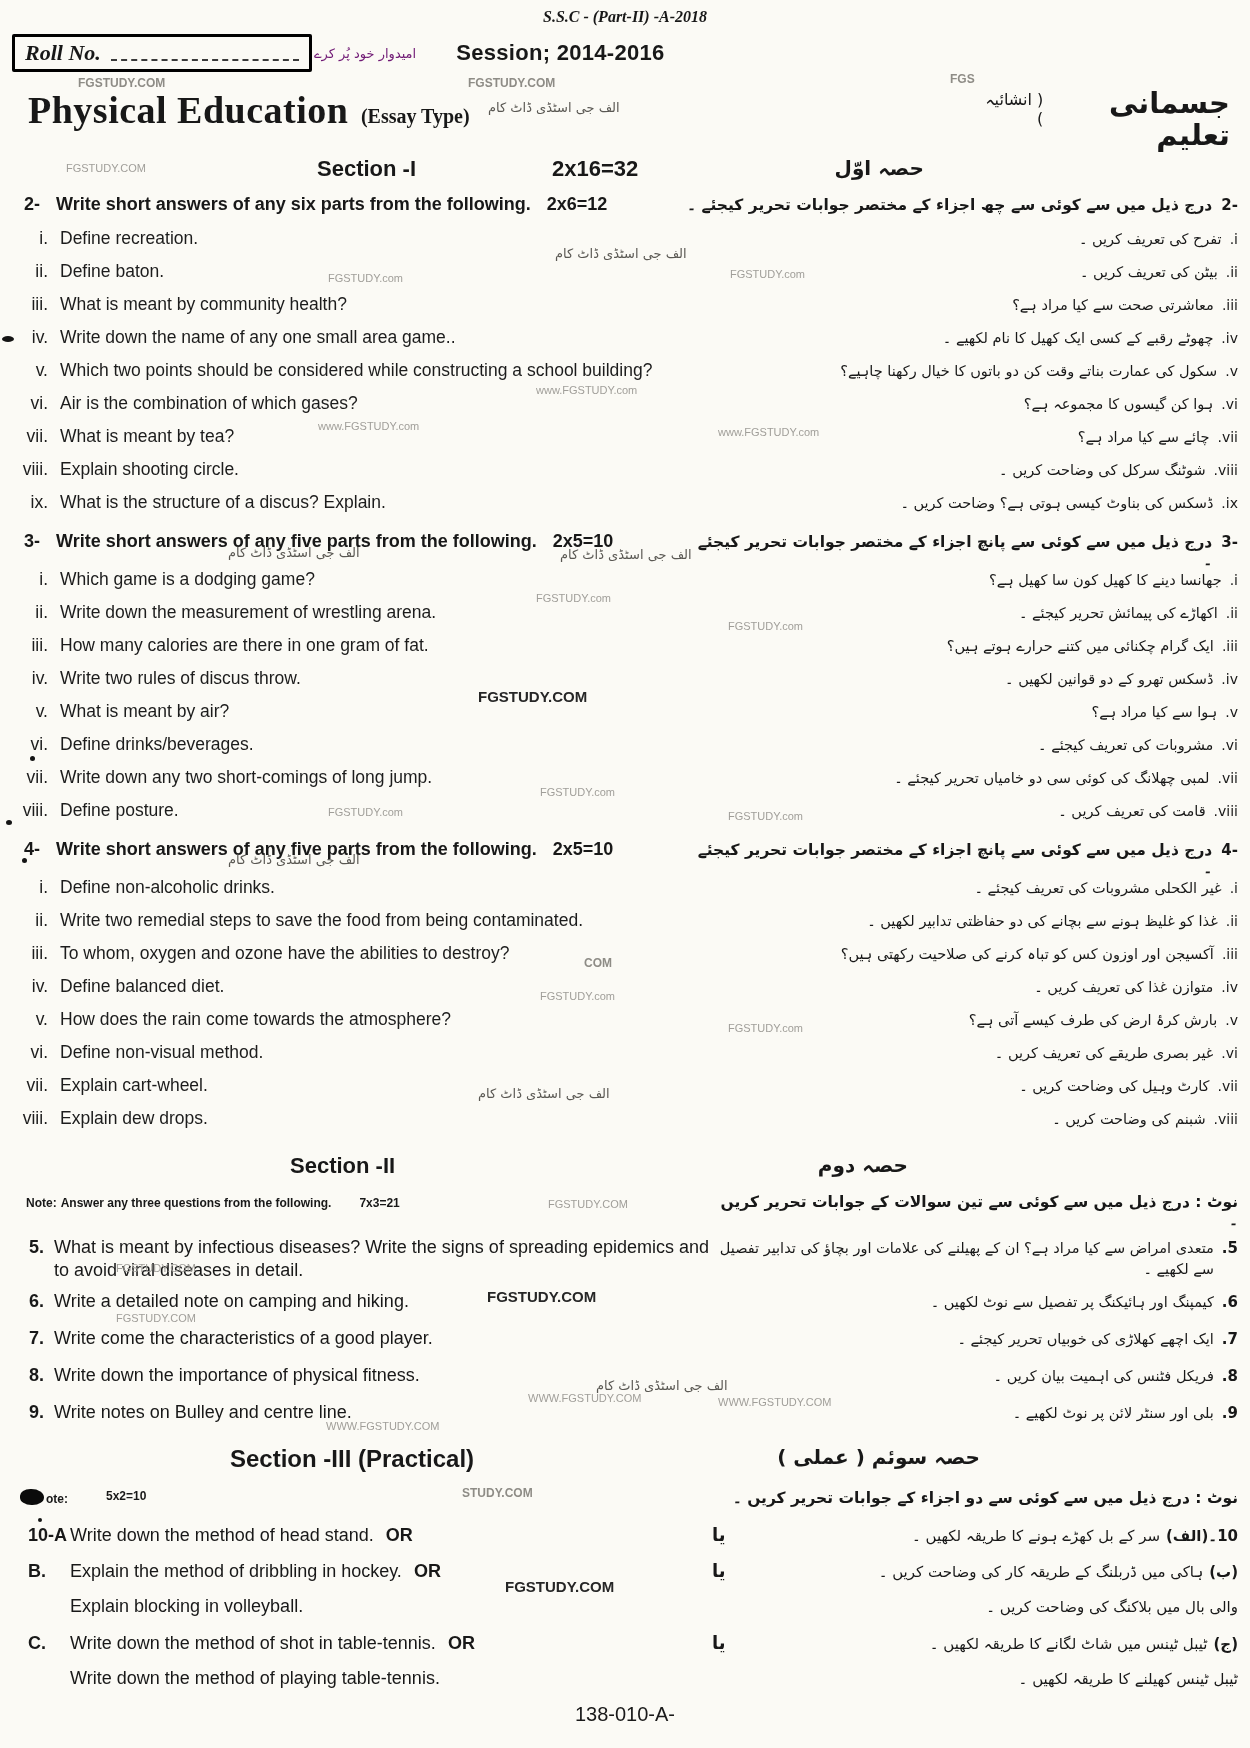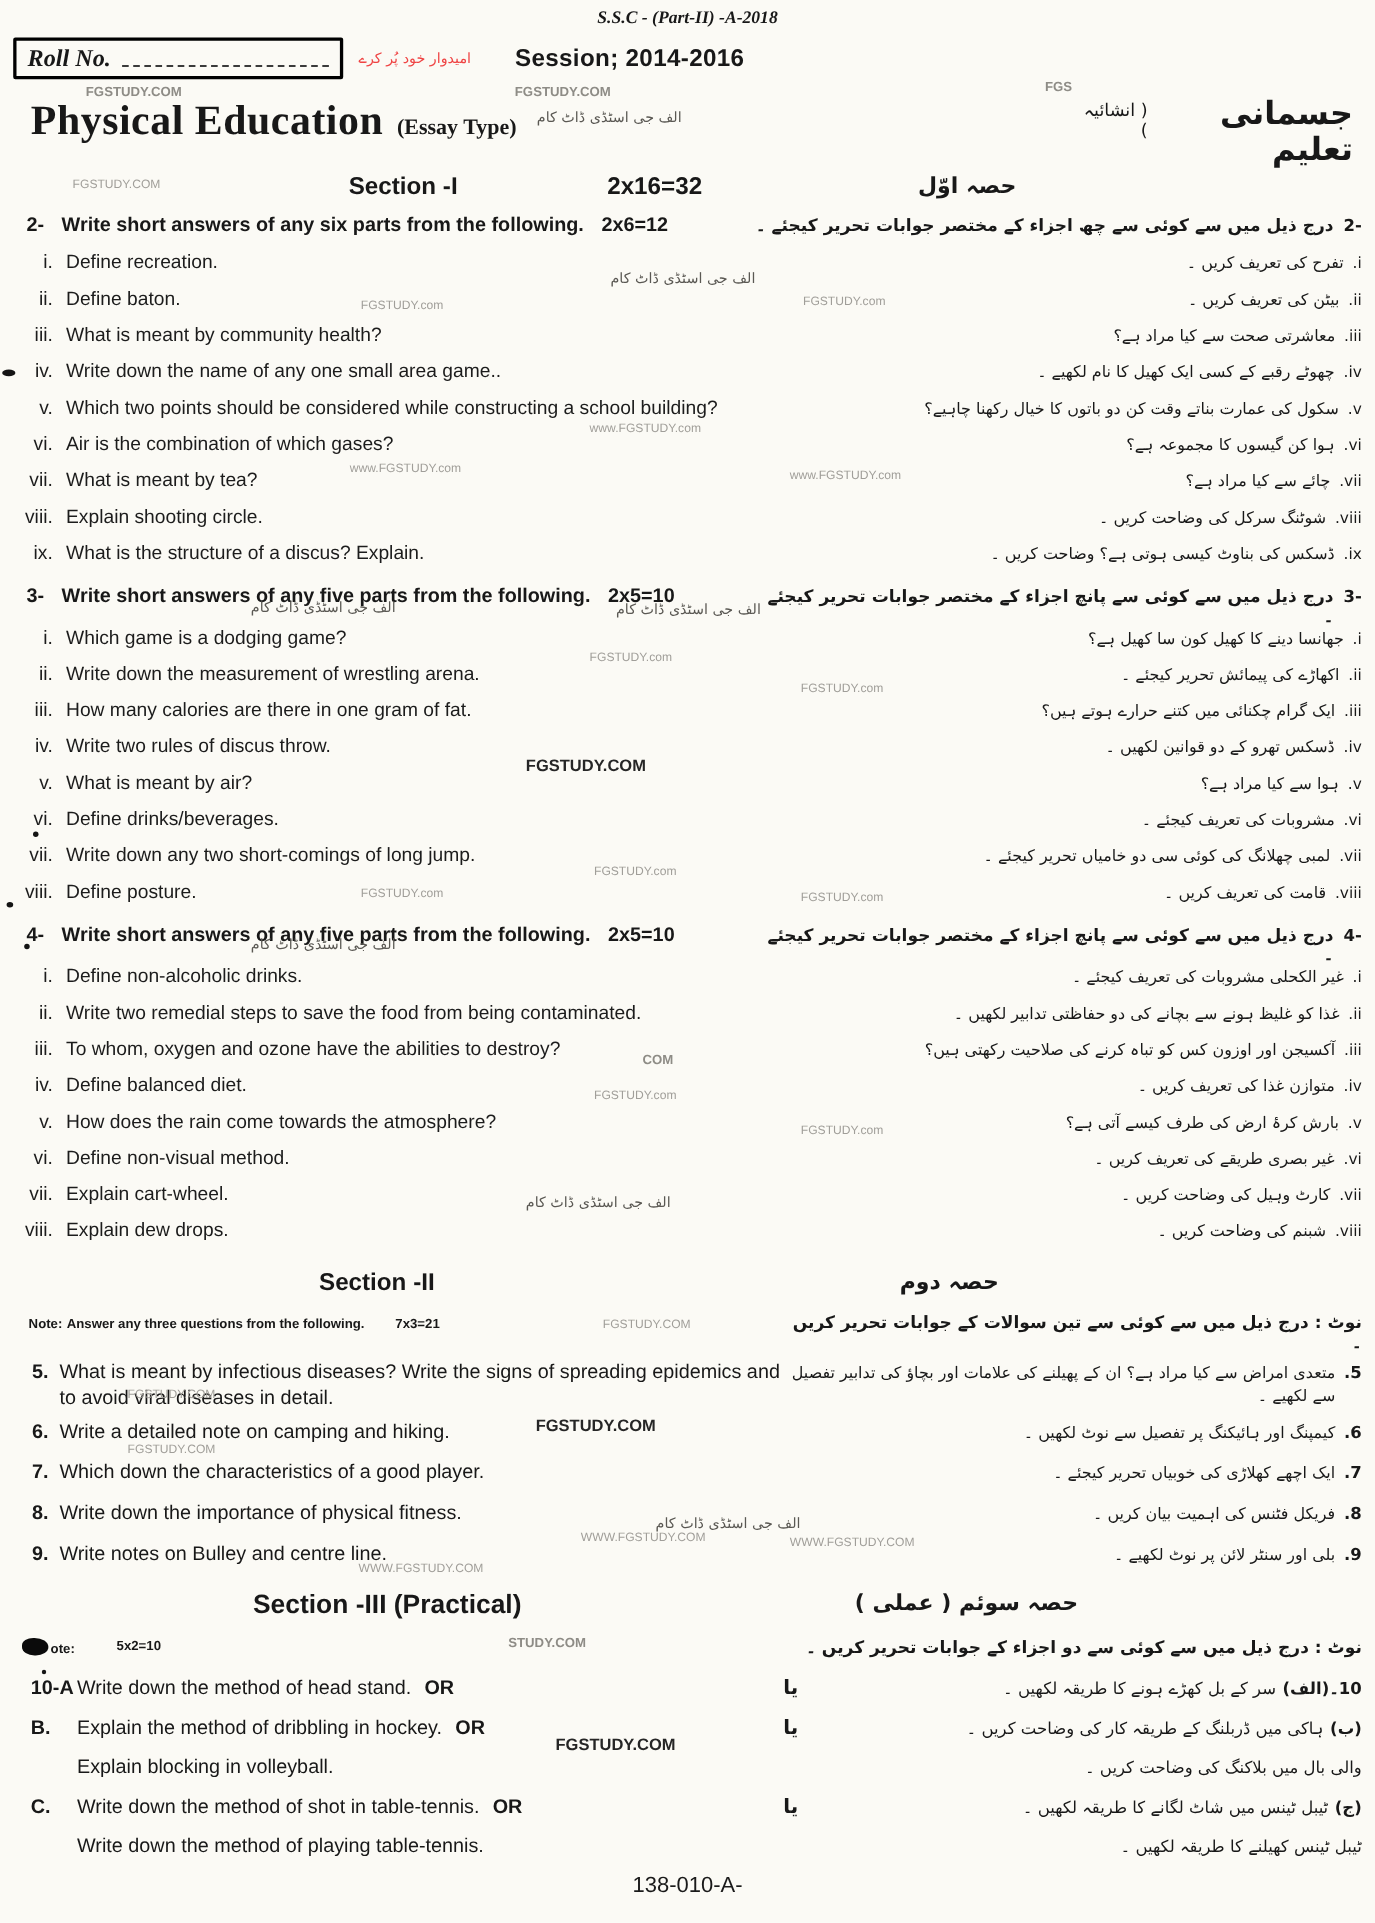--- a/index.html
+++ b/index.html
@@ -6,21 +6,21 @@
   html,body { width:1250px; }
   body { font-family:"Liberation Sans", sans-serif; }
   .page { position:relative; width:1250px; height:1748px; background:#fbfaf5; color:#181818; overflow:hidden; padding:8px 12px 0 12px; }
 
   .doc-code { text-align:center; font-family:"Liberation Serif", serif; font-style:italic; font-weight:bold; font-size:16px; }
 
   .roll-row { display:flex; align-items:center; margin-top:6px; height:42px; }
   .roll-box { width:300px; flex:none; border:3px solid #000; border-radius:2px; height:38px; display:flex; align-items:center; padding:0 10px; gap:10px; background:#fbfaf5; }
   .roll-label { font-family:"Liberation Serif", serif; font-style:italic; font-weight:bold; font-size:22px; }
   .roll-dots { flex:1; border-bottom:2px dashed #3a3a3a; height:15px; }
-  .roll-note { font-size:13px; margin-left:14px; direction:rtl; font-family:"DejaVu Sans", sans-serif; color:#ef4444; }
+  .roll-note { font-size:13px; margin-left:2px; direction:rtl; font-family:"DejaVu Sans", sans-serif; color:#701a75; }
   .session { font-size:22px; font-weight:bold; margin-left:40px; letter-spacing:.3px; }
 
   .title-row { display:flex; align-items:flex-start; margin-top:14px; height:62px; }
   .title-en { margin-left:16px; white-space:nowrap; }
   .title-en .big { font-family:"Liberation Serif", serif; font-weight:bold; font-size:38px; letter-spacing:.5px; }
   .title-en .type { font-family:"Liberation Serif", serif; font-size:20px; font-weight:bold; margin-left:8px; }
   .title-ur { margin-left:auto; margin-right:8px; width:250px; direction:rtl; font-family:"DejaVu Sans", sans-serif; display:flex; flex-direction:row; align-items:flex-start; }
   .title-ur .main { font-size:29px; font-weight:bold; line-height:1.1; }
   .title-ur .sub { font-size:16px; align-self:flex-start; margin-top:2px; }
 
@@ -434,21 +434,21 @@
           <span class="s2-text">Write a detailed note on camping and hiking.</span>
         </div>
         <div class="s2-right">
           <span class="s2-num-ur">6.</span>
           <span class="s2-text-ur">کیمپنگ اور ہائیکنگ پر تفصیل سے نوٹ لکھیں ۔</span>
         </div>
       </div>
       <div class="s2-row">
         <div class="s2-left">
           <span class="s2-num">7.</span>
-          <span class="s2-text">Which down the characteristics of a good player.</span>
+          <span class="s2-text">Write come the characteristics of a good player.</span>
         </div>
         <div class="s2-right">
           <span class="s2-num-ur">7.</span>
           <span class="s2-text-ur">ایک اچھے کھلاڑی کی خوبیاں تحریر کیجئے ۔</span>
         </div>
       </div>
       <div class="s2-row">
         <div class="s2-left">
           <span class="s2-num">8.</span>
           <span class="s2-text">Write down the importance of physical fitness.</span>

